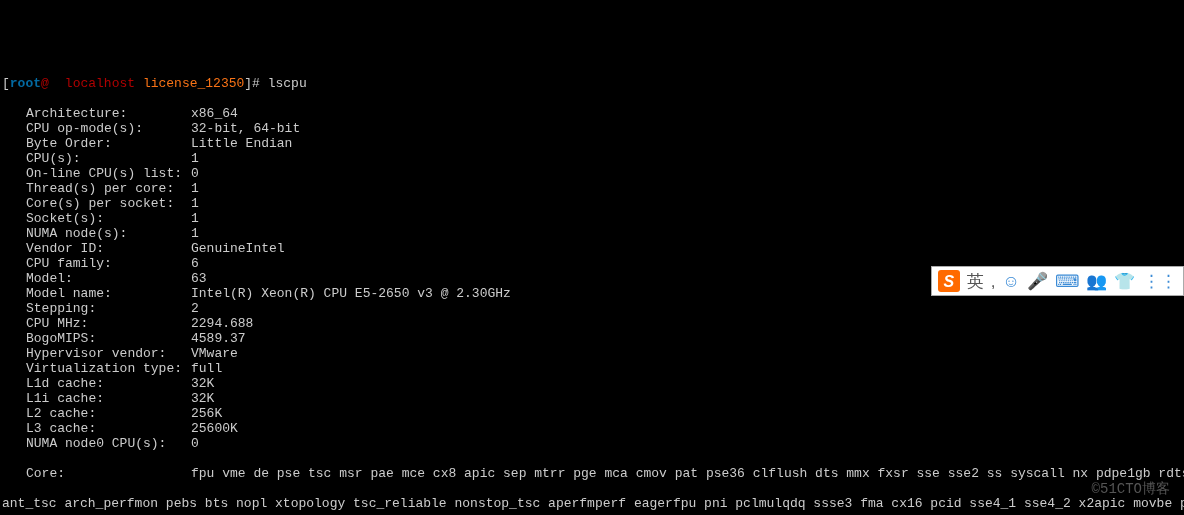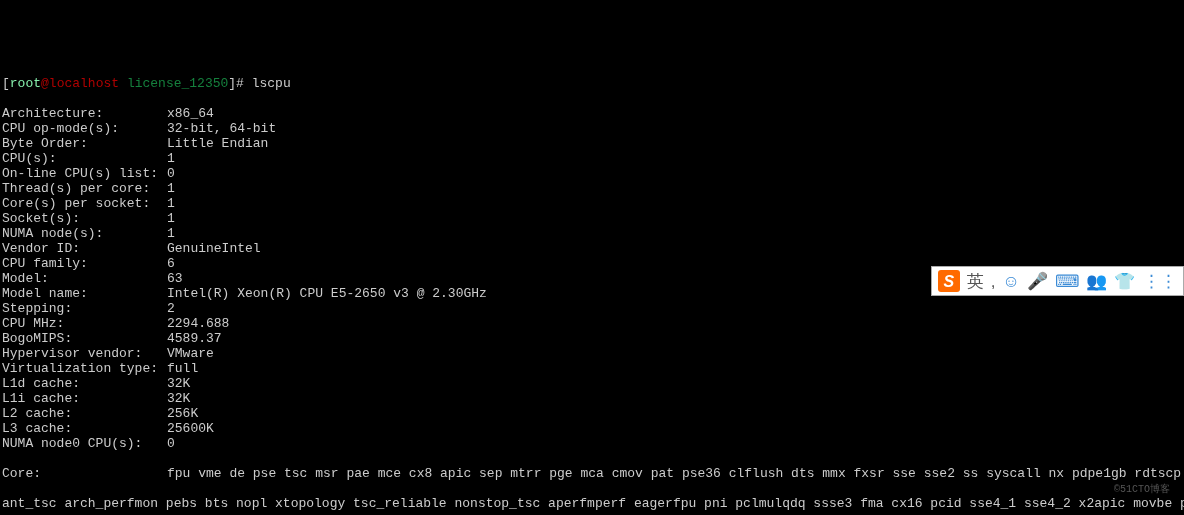--- a/index.html
+++ b/index.html
@@ -10,34 +10,34 @@
     font-size: 13px;
     line-height: 15px;
     width: 1184px;
     height: 515px;
     overflow: hidden;
     position: relative;
     white-space: pre;
   }
   .term { padding: 1px 0 0 2px; }
   .prompt-open, .prompt-close { color: #ccc; }
-  .user { color: #86efac; }
+  .user { color: #0369a1; font-weight: bold; }
   .at { color: #b00000; }
-  .host { color: #b00000; }
-  .dir { color: #15803d; }
+  .host { color: #b00000; padding-left: 16px; }
+  .dir { color: #f97316; }
   .cmd { color: #ccc; margin-top: 41px; }
   .kv-row { display: flex; }
-  .kv-key { width: 165px; display:inline-block; }
+  .kv-key { width: 165px; display:inline-block;margin-left:24px; }
   .kv-val { }
   .watermark {
     position: absolute;
     right: 14px;
     bottom: 18px;
     color: #555;
-    font-size: 10px;
+    font-size: 14px;
   }
   .ime-bar {
     position: absolute;
     right: 0;
     top: 266px;
     height: 30px;
     background: #fff;
     border: 1px solid #aaa;
     display: flex;
     align-items: center;

